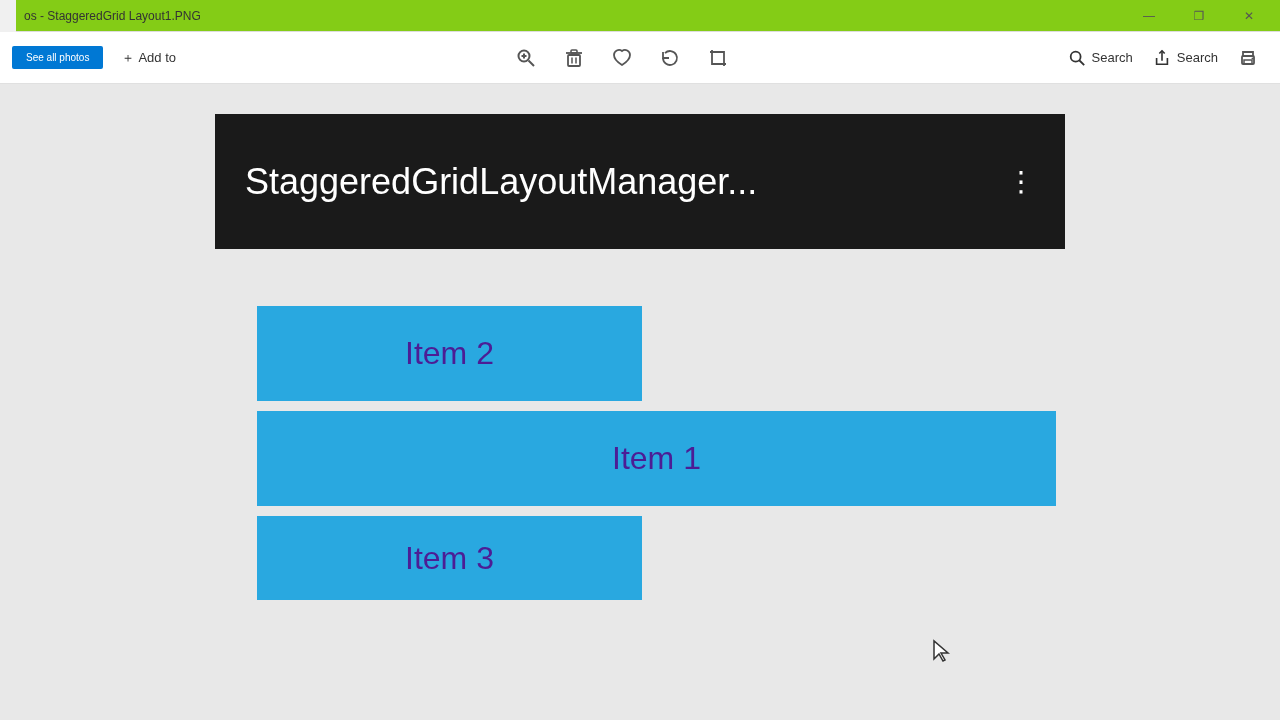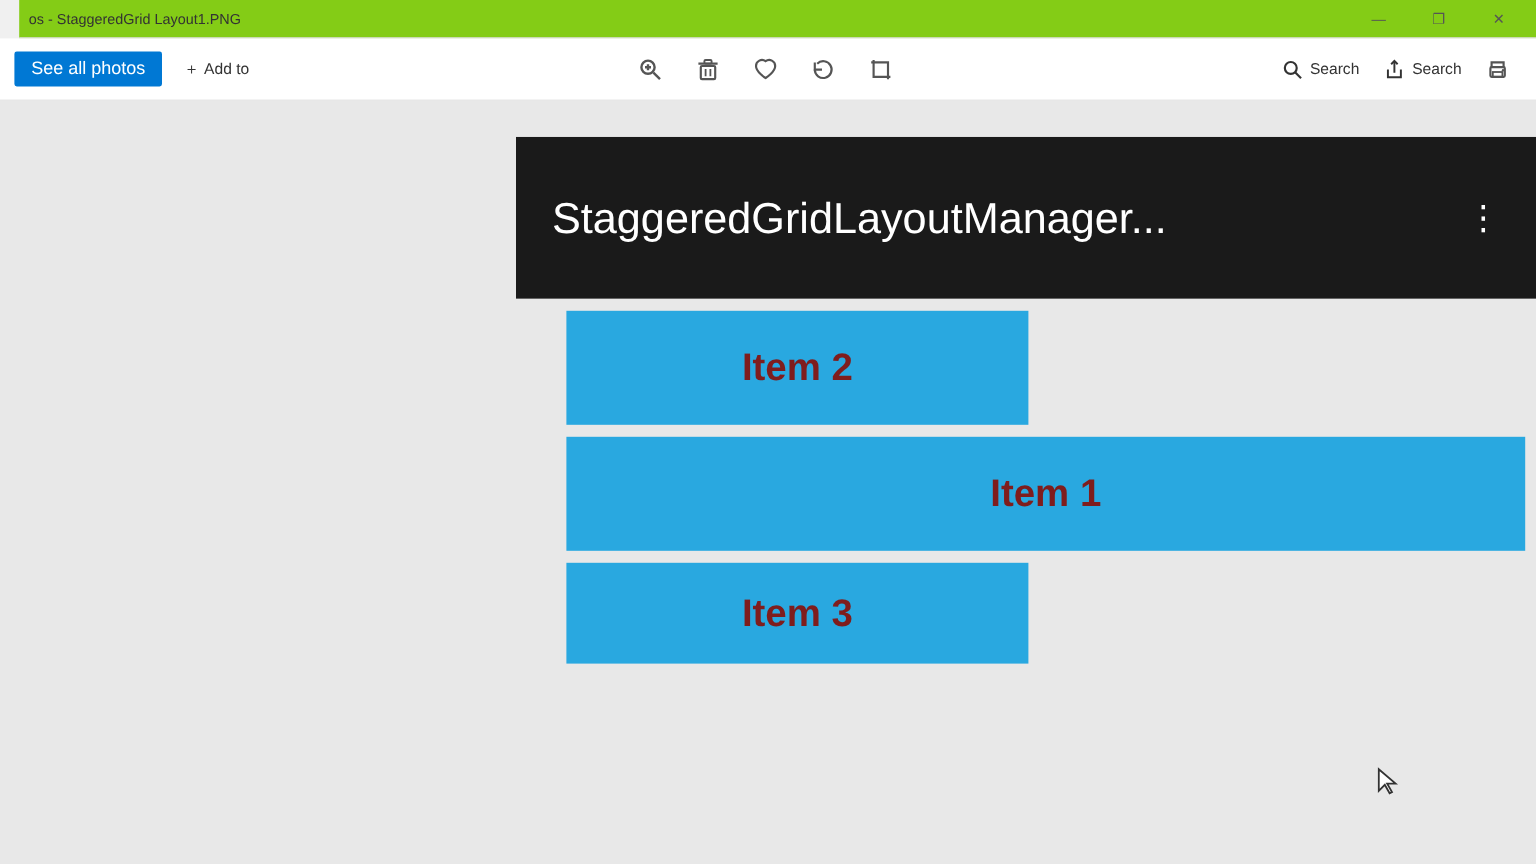--- a/index.html
+++ b/index.html
@@ -69,21 +69,21 @@
     .toolbar-left {
       display: flex;
       align-items: center;
       gap: 8px;
     }
     .see-all-btn {
       background: #0078d4;
       color: white;
       border: none;
       padding: 6px 14px;
-      font-size: 15px;
+      font-size: 10px;
       cursor: pointer;
       border-radius: 2px;
       white-space: nowrap;
     }
     .add-to-btn {
       display: flex;
       align-items: center;
       gap: 4px;
       background: transparent;
       border: none;
@@ -133,21 +133,21 @@
     
     .main-content {
       position: absolute;
       top: 84px;
       left: 0;
       right: 0;
       bottom: 0;
       background: #e8e8e8;
       display: flex;
       align-items: flex-start;
-      justify-content: flex-end;
+      justify-content: center;
       padding: 30px 0;
     }
 
     
     .device-frame {
       width: 850px;
       height: 610px;
       background: #f5f5f5;
       position: relative;
       overflow: hidden;
@@ -183,24 +183,25 @@
       position: relative;
       height: 475px;
     }
 
     
     .grid-item {
       background: #29a8e0;
       display: flex;
       align-items: center;
       justify-content: center;
-      color: #7f1d1d;
+      color: #4c1d95;
       font-size: 32px;
-      font-weight: 700;
-      position: absolute;
+      font-weight: 400;
+      position: absolute;
+      margin-top: 47px;
     }
 
     .item-2 {
       left: 42px;
       top: 10px;
       width: 385px;
       height: 95px;
     }
 
     .item-1 {

